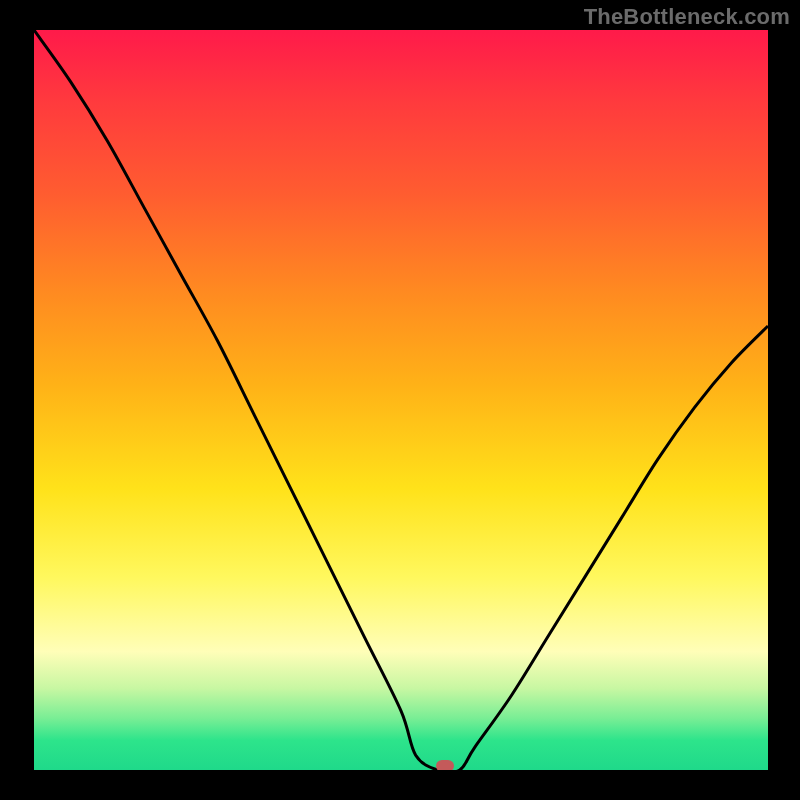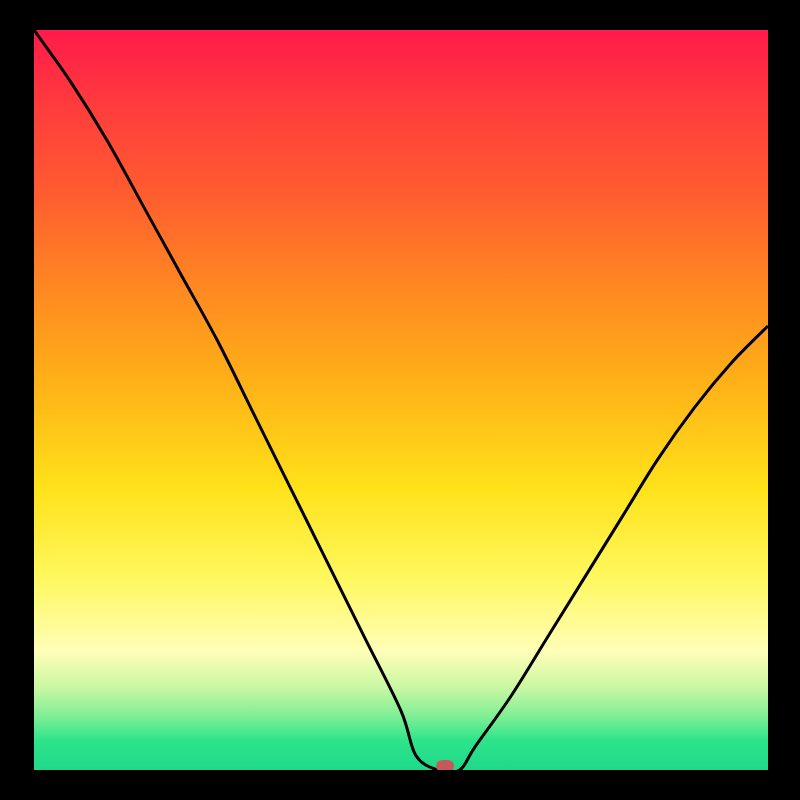--- a/index.html
+++ b/index.html
@@ -66,20 +66,21 @@
     background: #c45a5a;
     transform: translate(-50%, -50%);
     z-index: 3;
   }
 </style>
 </head>
 <body>
 
 <div class="frame">
 
+  <div class="watermark">TheBottleneck.com</div>
 
   <div class="plot-area">
     <div class="gradient"></div>
 
     <svg class="curve" viewBox="0 0 734 740" preserveAspectRatio="none">
       <path id="curve-path" d="M 0,0 C 6.116666666666667,8.633333333333326 24.46666666666667,33.299999999999955 36.7,51.799999999999955 C 48.93333333333334,70.29999999999995 61.16666666666667,90.03333333333332 73.4,111 C 85.63333333333334,131.96666666666667 97.86666666666666,155.40000000000003 110.1,177.60000000000002 C 122.33333333333333,199.8 134.56666666666666,222 146.8,244.2 C 159.03333333333336,266.4 171.26666666666668,287.3666666666667 183.5,310.8 C 195.73333333333332,334.23333333333335 207.96666666666667,360.1333333333333 220.2,384.8 C 232.4333333333333,409.4666666666667 244.66666666666663,434.1333333333333 256.9,458.8 C 269.1333333333333,483.4666666666667 281.3666666666667,508.1333333333333 293.6,532.8 C 305.83333333333337,557.4666666666666 318.06666666666666,582.1333333333333 330.3,606.8 C 342.53333333333336,631.4666666666666 358.43666666666667,661.0666666666666 367,680.8 C 375.56333333333333,700.5333333333333 375.56333333333333,715.3333333333334 381.68,725.2 C 387.7966666666667,735.0666666666667 396.36000000000007,737.5333333333333 403.70000000000005,740 C 411.04,742.4666666666667 419.6033333333333,743.7 425.71999999999997,740 C 431.83666666666664,736.3 431.83666666666664,730.1333333333333 440.4,717.8 C 448.9633333333333,705.4666666666666 464.8666666666667,684.5 477.1,666 C 489.33333333333337,647.5 501.5666666666666,626.5333333333333 513.8,606.8 C 526.0333333333333,587.0666666666666 538.2666666666667,567.3333333333334 550.5,547.6 C 562.7333333333333,527.8666666666667 574.9666666666667,508.1333333333333 587.2,488.4 C 599.4333333333334,468.66666666666663 611.6666666666666,447.7 623.9,429.2 C 636.1333333333333,410.7 648.3666666666667,393.4333333333334 660.6,377.40000000000003 C 672.8333333333334,361.3666666666667 685.0666666666666,346.5666666666666 697.3,332.99999999999994 C 709.5333333333333,319.4333333333333 727.8833333333333,302.16666666666663 734,296" fill="none" stroke="#000" stroke-width="3"></path>
     </svg>
 
     <div id="marker" class="marker" style="left: 411.04px; top: 736.3px;"></div>
   </div>

